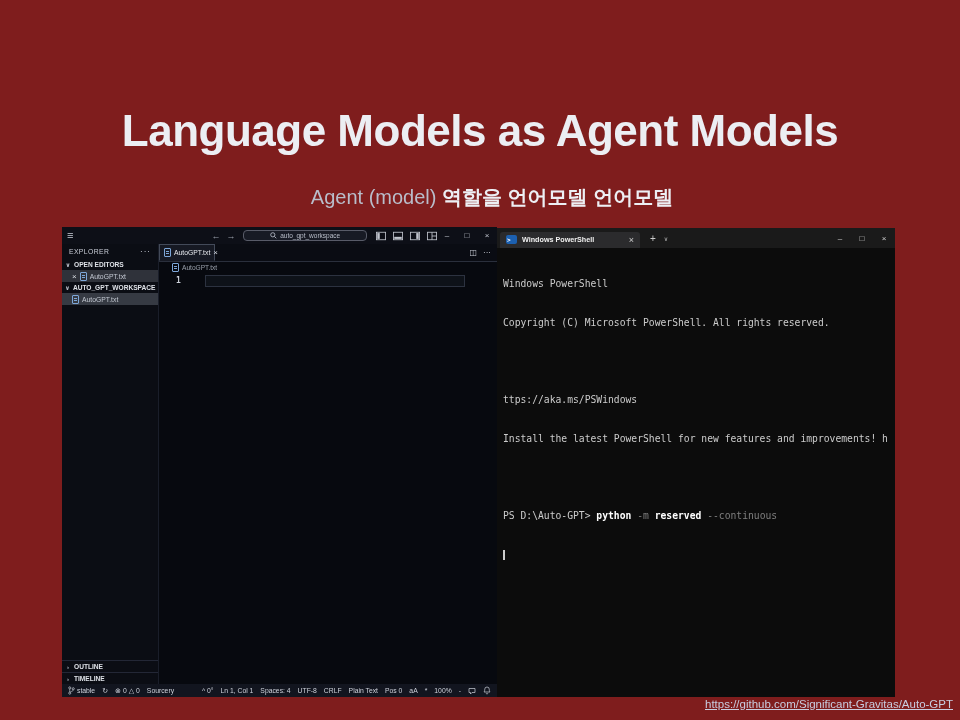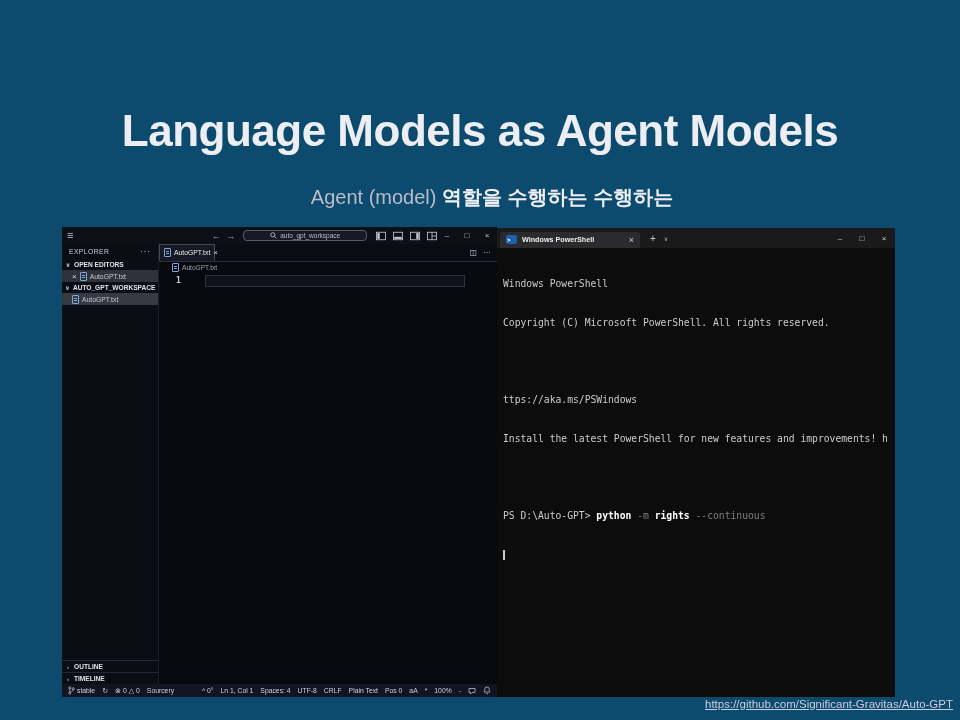--- a/index.html
+++ b/index.html
@@ -1,17 +1,17 @@
 <!DOCTYPE html>
 <html><head>
 <meta charset="utf-8">
 <style>
   * { margin:0; padding:0; box-sizing:border-box; }
   body { width:960px; height:720px; font-family:"Liberation Sans","DejaVu Sans",sans-serif; }
-  .slide { position:relative; width:960px; height:720px; background:#0c4a6e; overflow:hidden; }
+  .slide { position:relative; width:960px; height:720px; background:#7f1d1d; overflow:hidden; }
 
   
   .title { position:absolute; top:106px; left:0; width:100%; text-align:center;
            font-size:44px; font-weight:700; color:#eceef3; letter-spacing:-0.5px; }
   .subtitle { position:absolute; top:184px; left:0; width:100%; text-align:center; font-size:20px; }
   .subtitle .en { color:#b9bdca; font-weight:400;margin-left:24px; }
   .subtitle .ko { color:#edeff4; font-weight:700; }
   .gh-link { position:absolute; top:698px; right:7px; font-size:11.5px; color:#c9cde0;
              text-decoration:underline;margin-left:36px; }
 
@@ -105,21 +105,21 @@
 
   svg { display:block; }
 </style>
 </head>
 <body>
 
 <div class="slide">
 
   <div class="title">Language Models as Agent Models</div>
   <div class="subtitle">
-    <span class="en">Agent (model) </span><span class="ko">역할을 수행하는 수행하는</span>
+    <span class="en">Agent (model) </span><span class="ko">역할을 언어모델 언어모델</span>
   </div>
 
   <div class="shot">
 
     <div class="vscode">
       <div class="vs-titlebar">
         <span class="hamburger">≡</span>
         <div class="vs-nav">
           <span>←</span>
           <span>→</span>
@@ -286,21 +286,21 @@
           <span>×</span>
         </div>
       </div>
       <div class="term-screen">
         <div class="tl">Windows PowerShell</div>
         <div class="tl">Copyright (C) Microsoft PowerShell. All rights reserved.</div>
         <div class="tl"></div>
         <div class="tl">ttps://aka.ms/PSWindows</div>
         <div class="tl">Install the latest PowerShell for new features and improvements! h</div>
         <div class="tl"></div>
-        <div class="tl"><span>PS D:\Auto-GPT&gt; </span><span class="cmd">python </span><span class="dim">-m </span><span class="cmd">rights </span><span class="dim">--continuous</span></div>
+        <div class="tl"><span>PS D:\Auto-GPT&gt; </span><span class="cmd">python </span><span class="dim">-m </span><span class="cmd">reserved </span><span class="dim">--continuous</span></div>
         <div class="tl"><span class="caret"></span></div>
       </div>
     </div>
 
   </div>
 
   <a class="gh-link" href="#">https://github.com/Significant-Gravitas/Auto-GPT</a>
 </div>
 
 </body></html>

